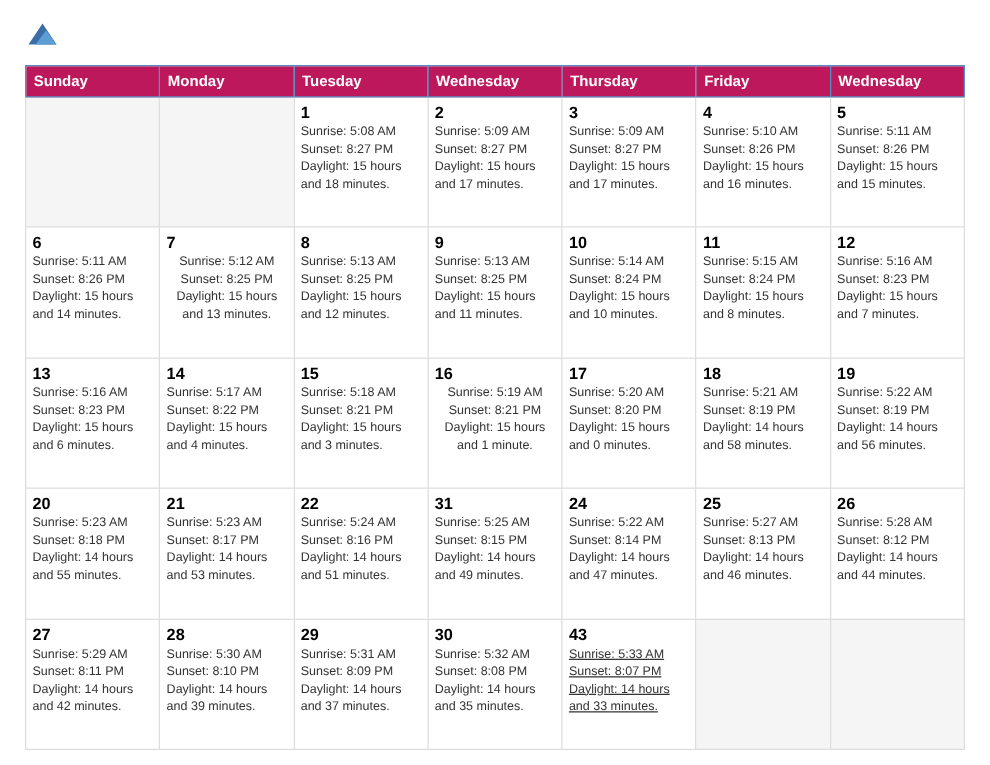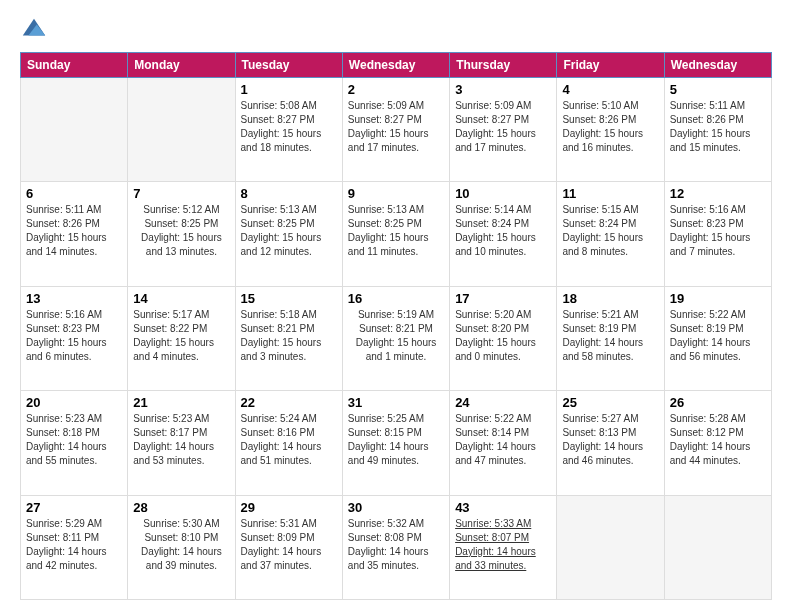--- a/index.html
+++ b/index.html
@@ -325,21 +325,21 @@
         <tr>
           <td>
             <span class="day-number">27</span>
             <div class="day-detail" style="white-space: pre-line;">Sunrise: 5:29 AM
 Sunset: 8:11 PM
 Daylight: 14 hours
 and 42 minutes.</div>
           </td>
           <td>
             <span class="day-number">28</span>
-            <div class="day-detail" style="white-space: pre-line; text-align: center;">Sunrise: 5:30 AM
+            <div class="day-detail" style="white-space: pre-line;">Sunrise: 5:30 AM
 Sunset: 8:10 PM
 Daylight: 14 hours
 and 39 minutes.</div>
           </td>
           <td>
             <span class="day-number">29</span>
             <div class="day-detail" style="white-space: pre-line;">Sunrise: 5:31 AM
 Sunset: 8:09 PM
 Daylight: 14 hours
 and 37 minutes.</div>

